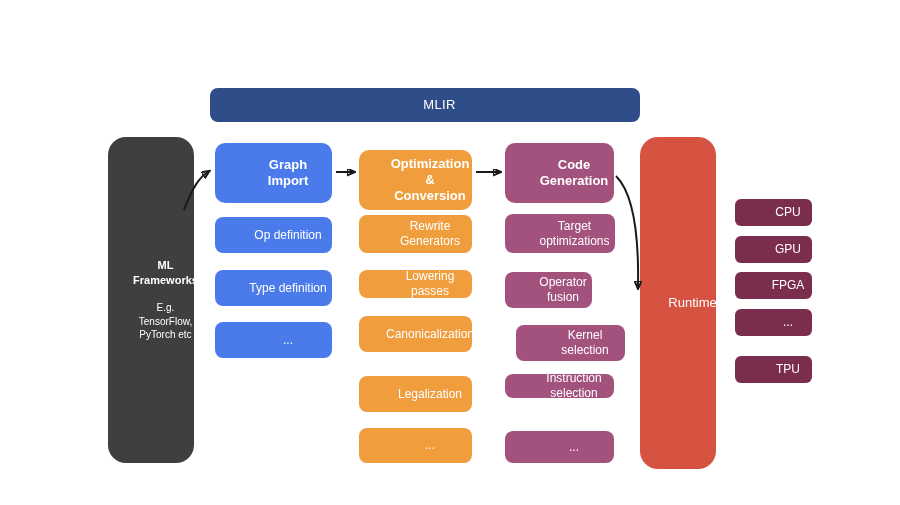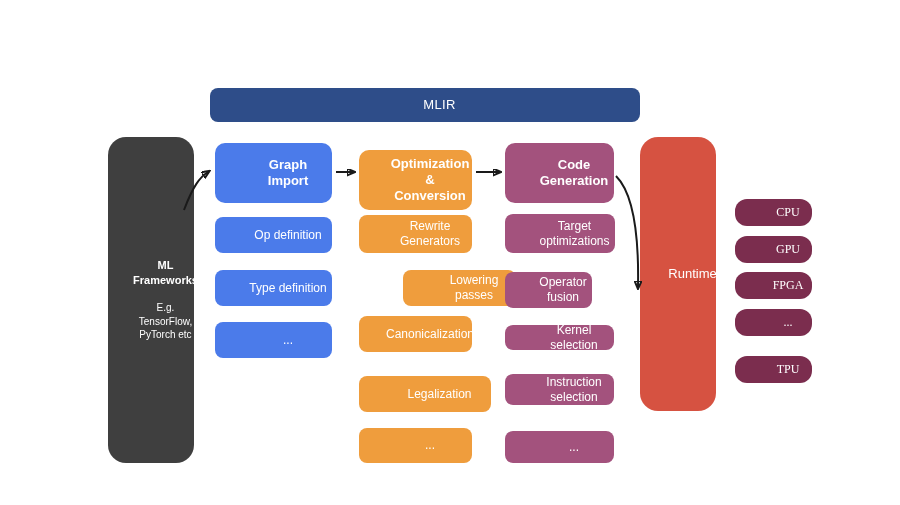--- a/index.html
+++ b/index.html
@@ -50,31 +50,30 @@
     font-size: 13px;
   }
   .item {
     border-radius: 8px;
     font-size: 12px;
   }
   .blue   { background: #4b7bea; }
   .orange { background: #ef9d3d; }
   .purple { background: #a3527d; }
   .runtime {
-    left: 640px; top: 137px; width: 76px; height: 274px;
+    left: 640px; top: 137px; width: 76px; height: 332px;
     background: #d65241;
     border-radius: 18px;
     font-size: 13px;
   }
   .target {
     left: 735px; width: 77px; height: 27px;
     background: #7b2d4e;
-    border-radius: 12px;
+    border-radius: 6px;
     font-size: 12px;
-    font-family: Liberation Serif, serif;
   }
   .arrows {
     position: absolute;
     left: 0; top: 0;
     pointer-events: none;
   }
   .arrows path {
     stroke: #1a1a1a;
     stroke-width: 2;
     fill: none;
@@ -98,32 +97,32 @@
   <div class="box header blue" style="left:215px; top:143px; width:117px;">Graph
 Import</div>
   <div class="box item blue" style="left:215px; top:217px; width:117px; height:36px;">Op definition</div>
   <div class="box item blue" style="left:215px; top:270px; width:117px; height:36px;">Type definition</div>
   <div class="box item blue" style="left:215px; top:322px; width:117px; height:36px;">...</div>
 
   <div class="box header orange" style="left:359px; top:150px; width:113px;">Optimization
 &amp; Conversion</div>
   <div class="box item orange" style="left:359px; top:215px; width:113px; height:38px;">Rewrite
 Generators</div>
-  <div class="box item orange" style="left:359px; top:270px; width:113px; height:36px;margin-left:44px;">Lowering passes</div>
+  <div class="box item orange" style="left:359px; top:270px; width:113px; height:28px;">Lowering passes</div>
   <div class="box item orange" style="left:359px; top:316px; width:113px; height:36px;">Canonicalization</div>
-  <div class="box item orange" style="left:359px; top:376px; width:132px; height:36px;">Legalization</div>
+  <div class="box item orange" style="left:359px; top:376px; width:113px; height:36px;">Legalization</div>
   <div class="box item orange" style="left:359px; top:428px; width:113px; height:35px;">...</div>
 
   <div class="box header purple" style="left:505px; top:143px; width:109px;">Code
 Generation</div>
   <div class="box item purple" style="left:505px; top:214px; width:110px; height:39px;">Target
 optimizations</div>
   <div class="box item purple" style="left:505px; top:272px; width:87px; height:36px;">Operator fusion</div>
-  <div class="box item purple" style="left:505px; top:325px; width:109px; height:25px;">Kernel selection</div>
-  <div class="box item purple" style="left:505px; top:374px; width:109px; height:31px;">Instruction
+  <div class="box item purple" style="left:516px; top:325px; width:109px; height:36px;">Kernel selection</div>
+  <div class="box item purple" style="left:505px; top:374px; width:109px; height:24px;">Instruction
 selection</div>
   <div class="box item purple" style="left:505px; top:431px; width:109px; height:32px;">...</div>
 
   <div class="box runtime">Runtime</div>
 
   <div class="box target" style="top:199px;">CPU</div>
   <div class="box target" style="top:236px;">GPU</div>
   <div class="box target" style="top:272px;">FPGA</div>
   <div class="box target" style="top:309px;">...</div>
   <div class="box target" style="top:356px;">TPU</div>

